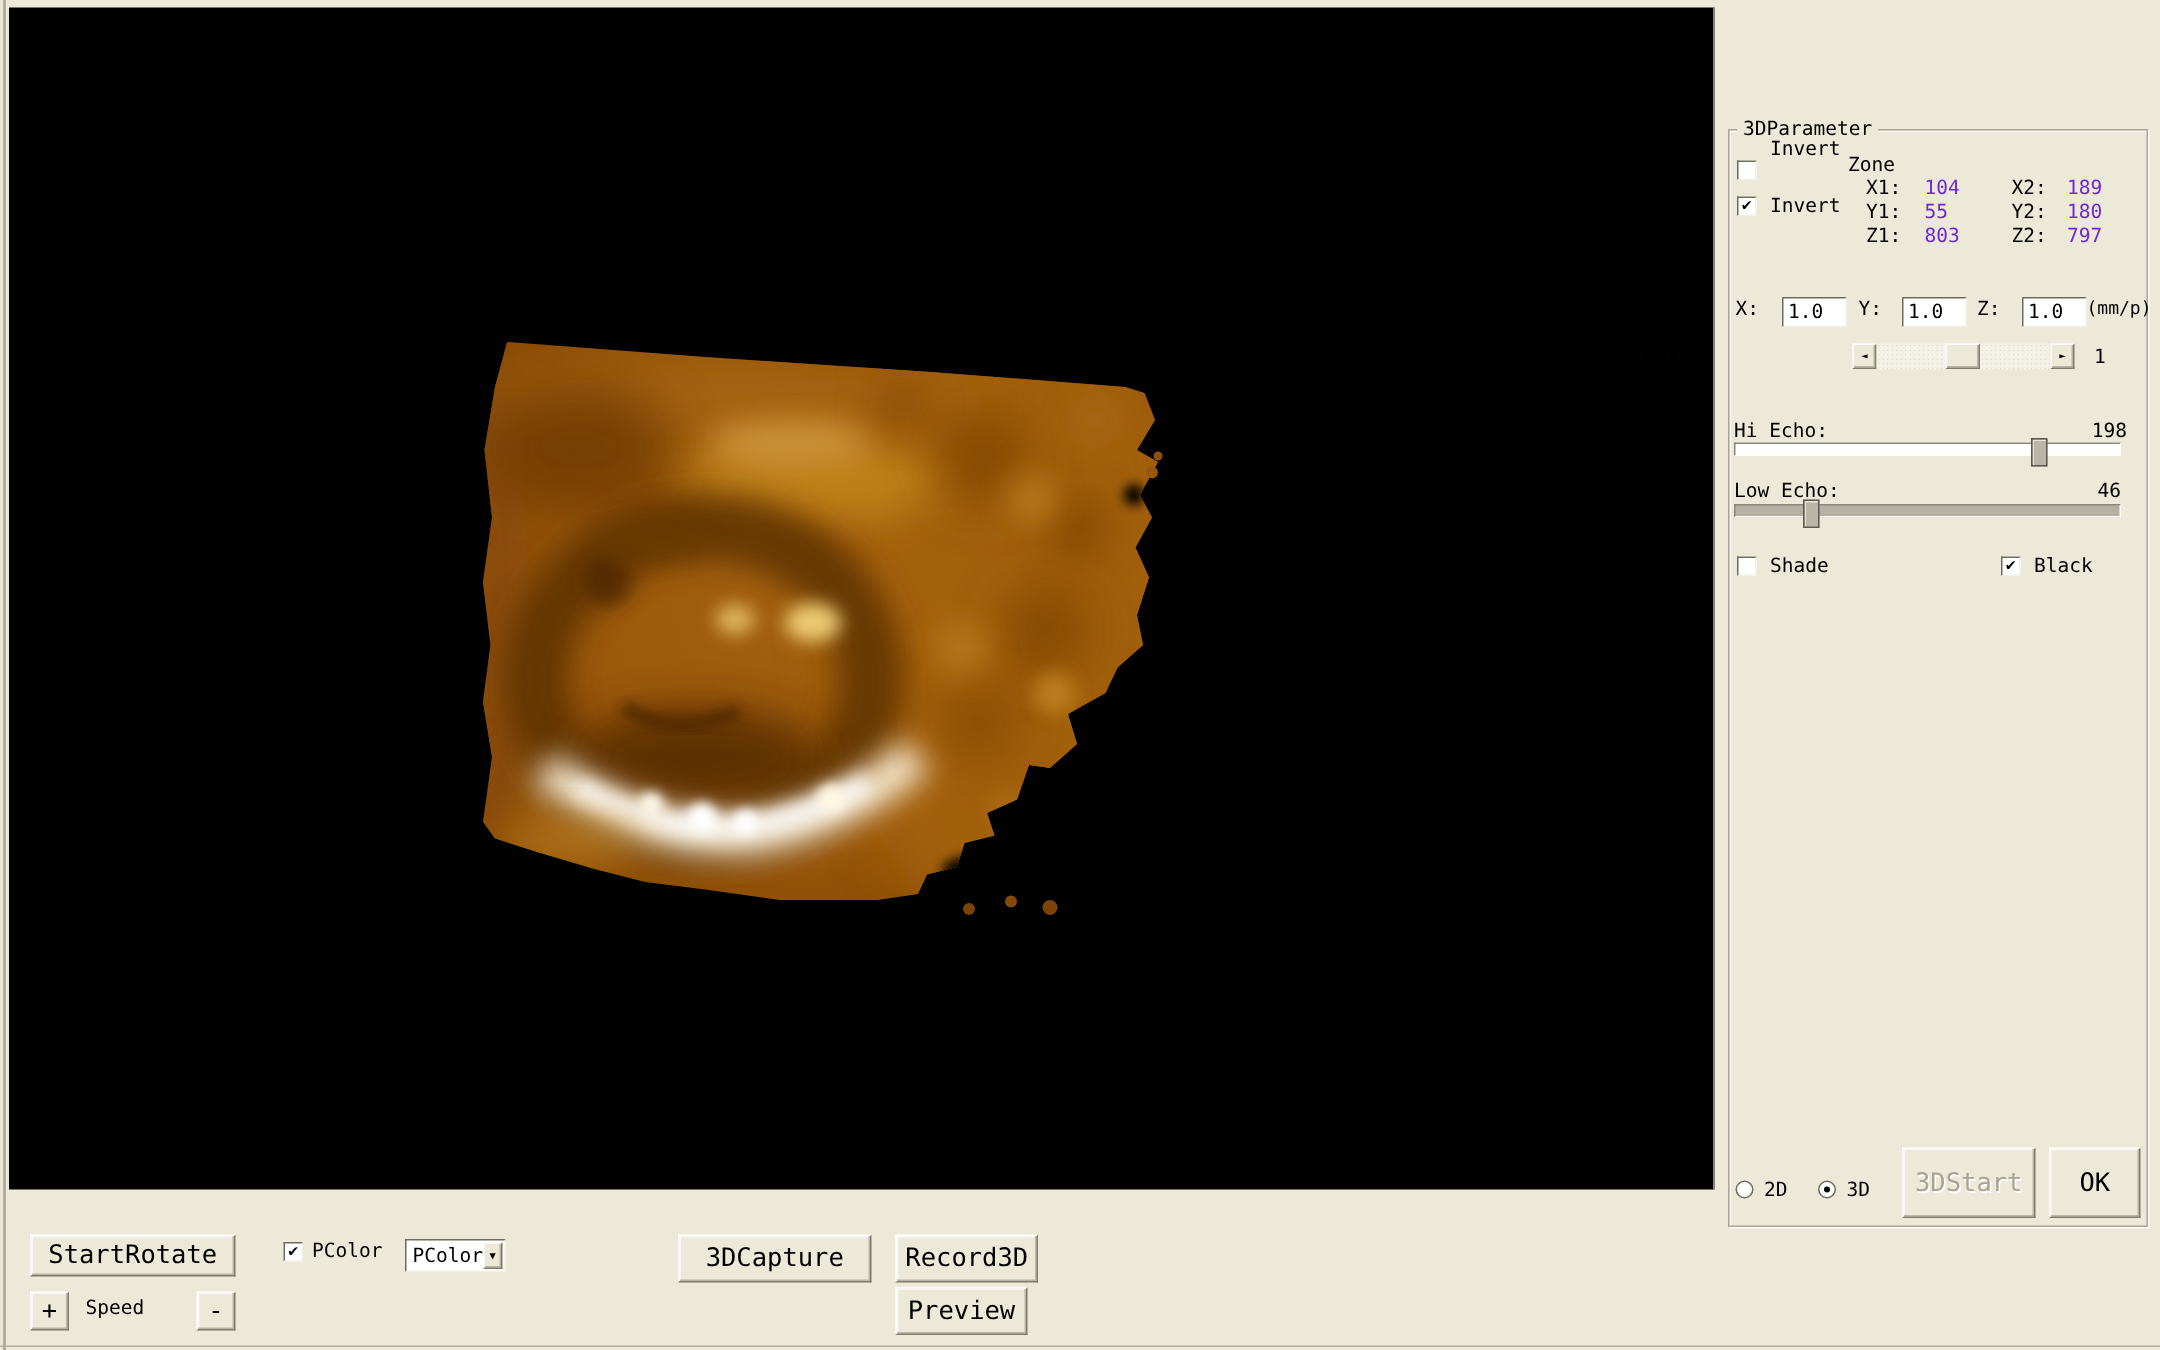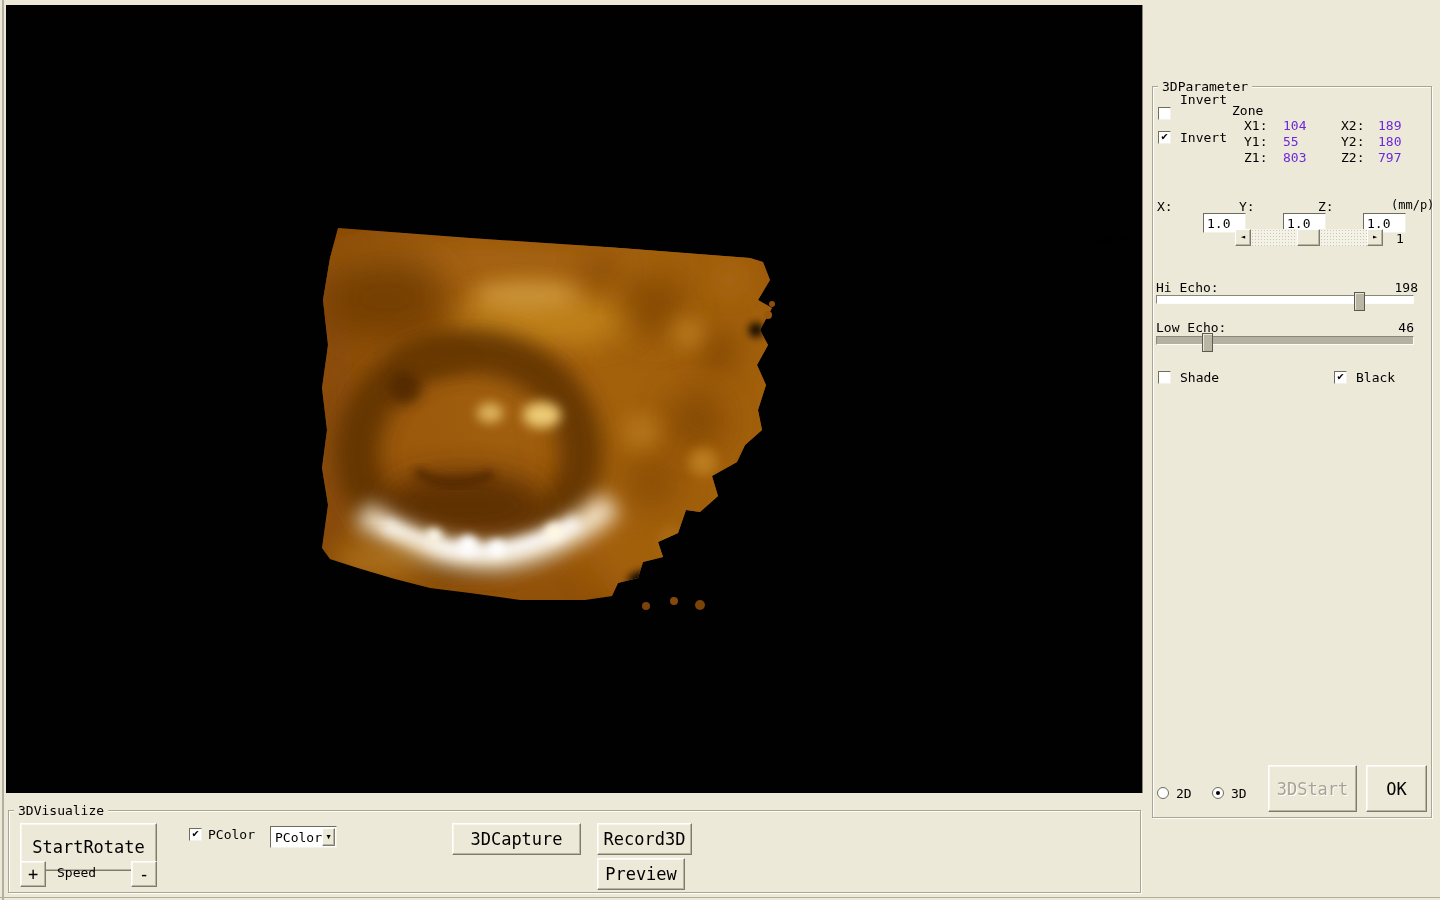--- a/index.html
+++ b/index.html
@@ -57,21 +57,21 @@
   .radio {
     position:absolute; width:12px; height:12px; border-radius:50%; background:#fff;
     border:1px solid #6e6c5c;
     display:flex; align-items:center; justify-content:center;
   }
   .radio .dot { width:4px; height:4px; border-radius:50%; background:#000; }
 
   .field {
     position:absolute; background:#fff;
     border:1px solid; border-color:#6e6c5c #f4f2e8 #f4f2e8 #6e6c5c;
-    font-family:inherit; font-size:13px; padding:0 0 0 3px; margin:17px;
+    font-family:inherit; font-size:13px; padding:0 0 0 3px; margin:2px;
   }
 
   .slider-track {
     position:absolute; height:9px; background:#fff;
     border:1px solid; border-color:#8a8778 #fdfcf7 #fdfcf7 #8a8778;
   }
   .slider-track.low { background:#b5b1a2; }
   .slider-thumb {
     position:absolute; width:11px; height:19px; top:-4px;
     background:#b9b6a6; border:1px solid #5c5a4e;
@@ -272,25 +272,22 @@
 
   <div class="radio" style="left:1157px;top:787px"></div>
   <span class="txt" style="left:1176px;top:786px">2D</span>
   <div class="radio" style="left:1212px;top:787px">
     <span class="dot"></span>
   </div>
   <span class="txt" style="left:1231px;top:786px">3D</span>
   <div class="btn disabled" style="left:1268px;top:765px;width:89px;height:47px">3DStart</div>
   <div class="btn" style="left:1366px;top:765px;width:61px;height:47px">OK</div>
 
-  <div class="groupbox" style="left:8px;top:810px;width:1133px;height:83px">
-    <span class="group-label">3DVisualize</span>
-  </div>
-
-  <div class="btn" style="left:20px;top:823px;width:137px;height:48px">StartRotate</div>
+
+  <div class="btn" style="left:20px;top:823px;width:137px;height:28px">StartRotate</div>
   <div class="btn" style="left:20px;top:861px;width:26px;height:26px">+</div>
   <span class="txt" style="left:57px;top:865px">Speed</span>
   <div class="btn" style="left:131px;top:861px;width:26px;height:26px">-</div>
 
   <div class="cb" style="left:189px;top:828px">
     <span class="tick">✔</span>
   </div>
   <span class="txt" style="left:208px;top:827px">PColor</span>
 
   <div class="dd" style="left:270px;top:826px;width:67px;height:22px">

